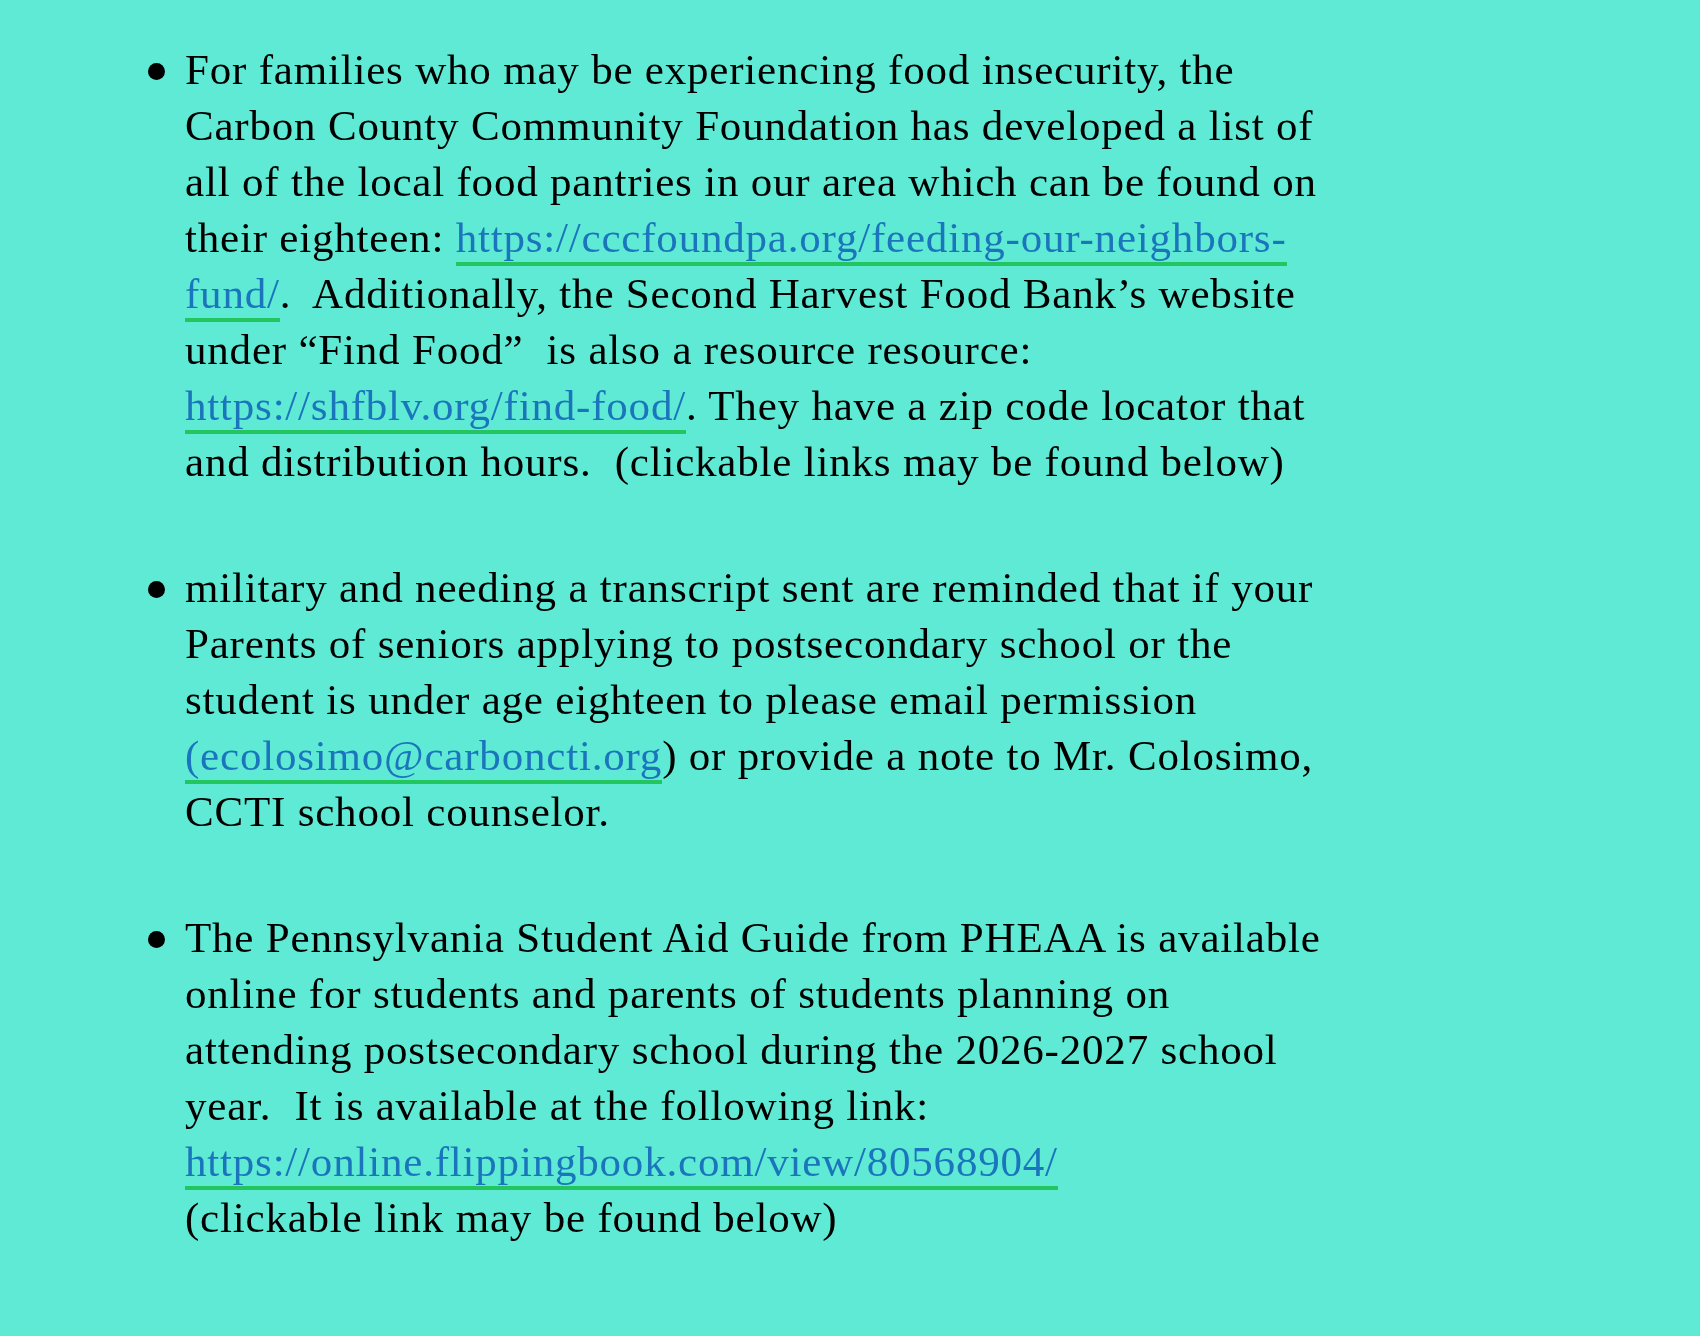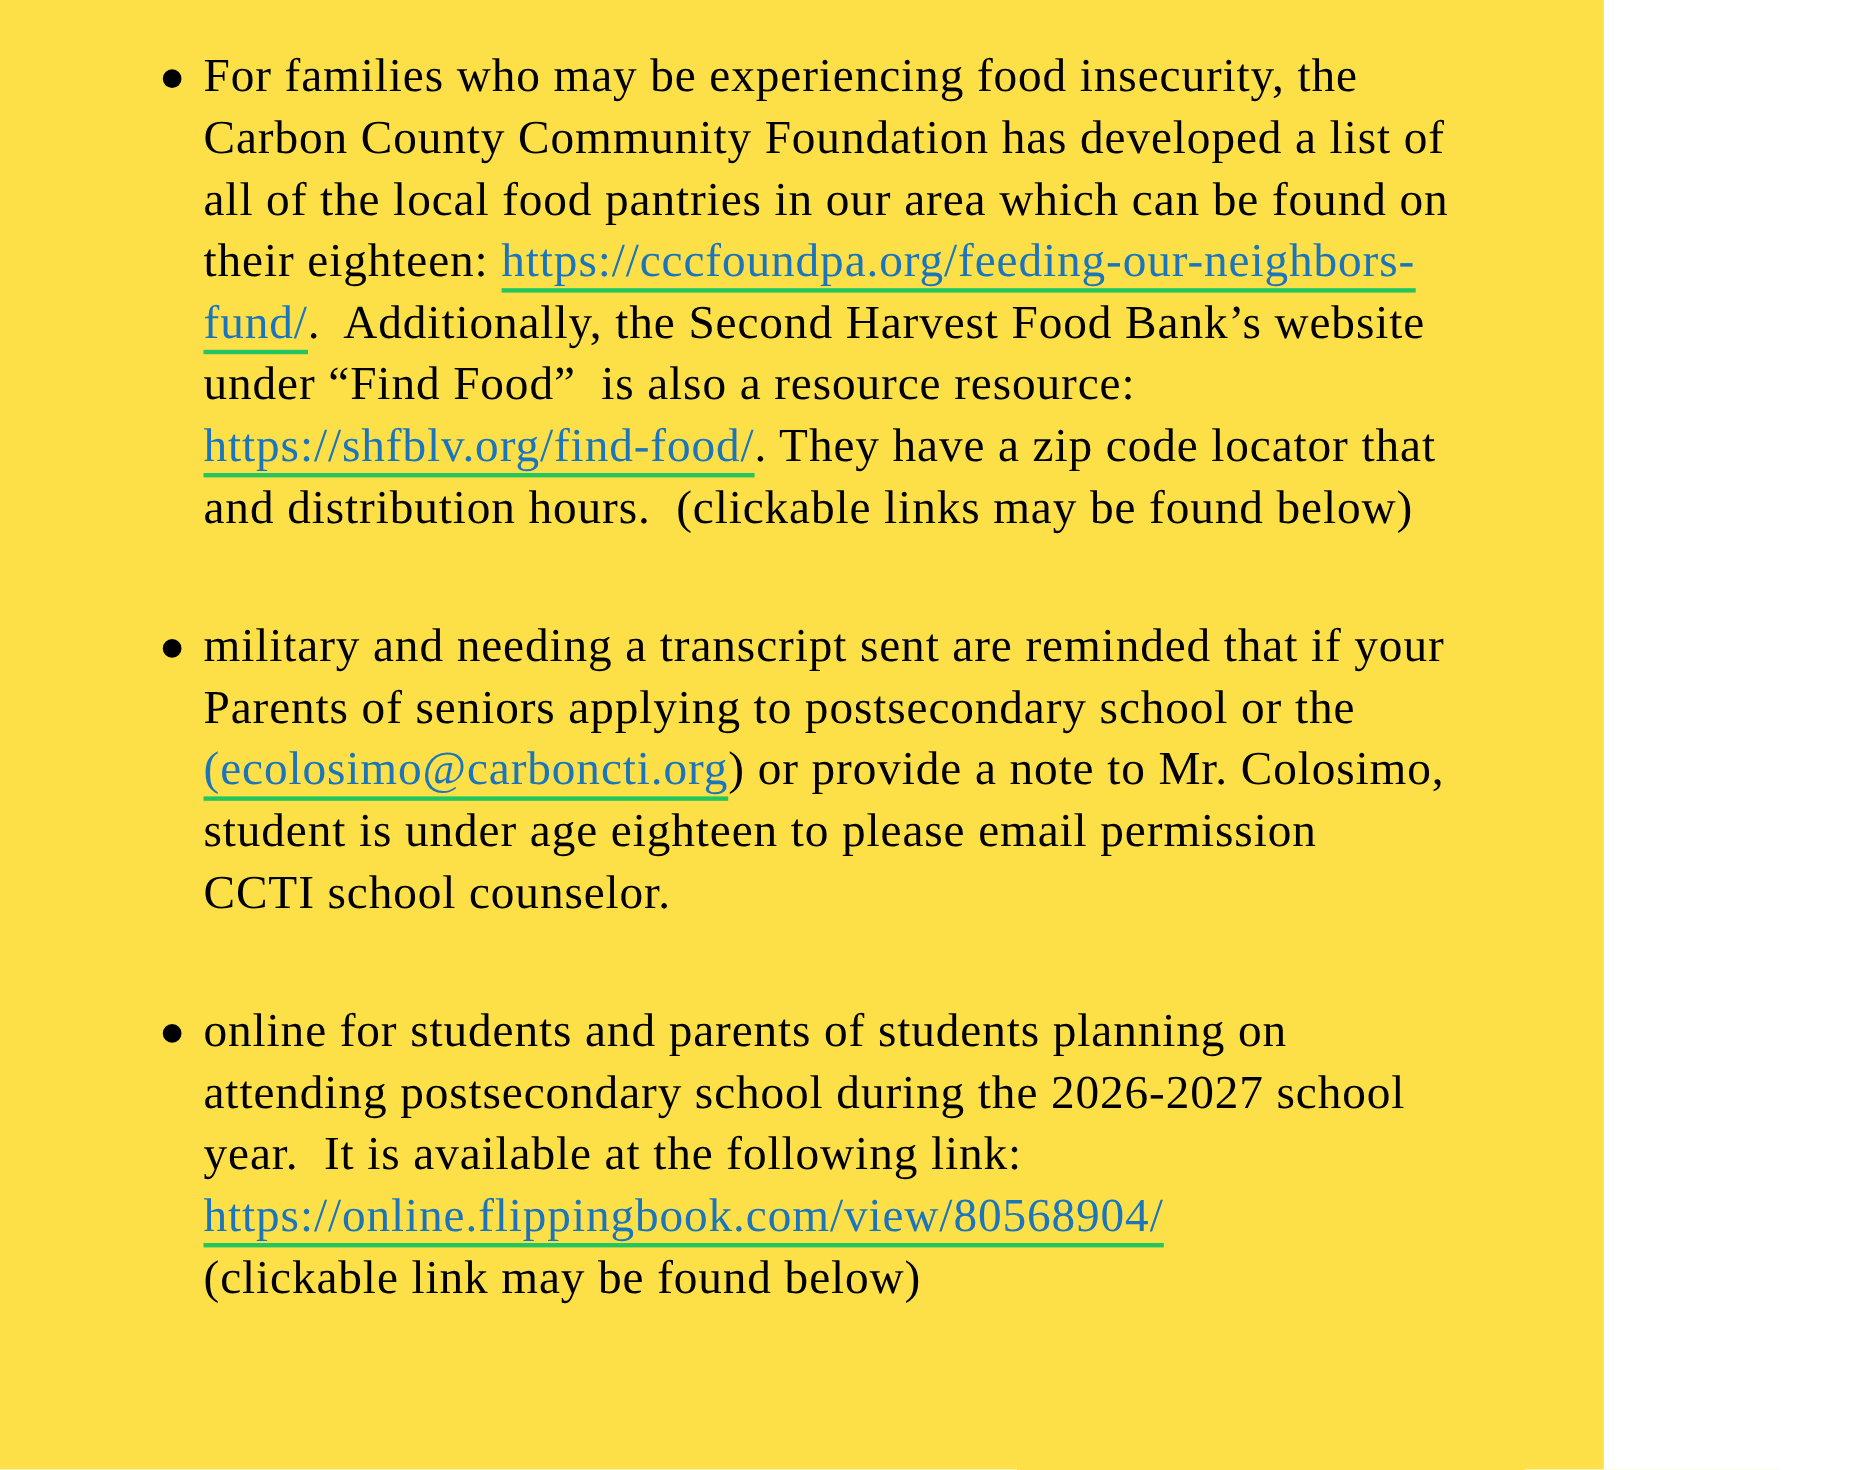--- a/index.html
+++ b/index.html
@@ -7,24 +7,24 @@
     padding: 0;
     background: #ffffff;
   }
   body {
     width: 1700px;
     height: 1336px;
     overflow: hidden;
   }
   .page {
     box-sizing: border-box;
-    width: 1458px;
+    width: 1700px;
     height: 1336px;
     padding: 42px 0 0 148px;
-    background: #fde047;
+    background: #5eead4;
   }
   .bullet-item {
     display: flex;
     align-items: flex-start;
     margin-bottom: 70px;
   }
   .bullet-item:last-child {
     margin-bottom: 0;
   }
   .marker {
@@ -70,28 +70,29 @@
           <div class="line"><span>under “Find Food”  is also a resource resource:</span></div>
           <div class="line"><a class="doclink">https://shfblv.org/find-food/</a><span>. They have a zip code locator that</span></div>
           <div class="line"><span>and distribution hours.  (clickable links may be found below)</span></div>
         </div>
       </div>
       <div class="bullet-item">
         <span class="marker"></span>
         <div class="bullet-body">
           <div class="line"><span>military and needing a transcript sent are reminded that if your</span></div>
           <div class="line"><span>Parents of seniors applying to postsecondary school or the</span></div>
+          <div class="line"><span>student is under age eighteen to please email permission</span></div>
           <div class="line"><a class="doclink">(ecolosimo@carboncti.org</a><span>) or provide a note to Mr. Colosimo,</span></div>
-          <div class="line"><span>student is under age eighteen to please email permission</span></div>
           <div class="line"><span>CCTI school counselor.</span></div>
         </div>
       </div>
       <div class="bullet-item">
         <span class="marker"></span>
         <div class="bullet-body">
+          <div class="line"><span>The Pennsylvania Student Aid Guide from PHEAA is available</span></div>
           <div class="line"><span>online for students and parents of students planning on</span></div>
           <div class="line"><span>attending postsecondary school during the 2026-2027 school</span></div>
           <div class="line"><span>year.  It is available at the following link:</span></div>
           <div class="line"><a class="doclink">https://online.flippingbook.com/view/80568904/</a></div>
           <div class="line"><span>(clickable link may be found below)</span></div>
         </div>
       </div>
     </div>
 </main>
 

